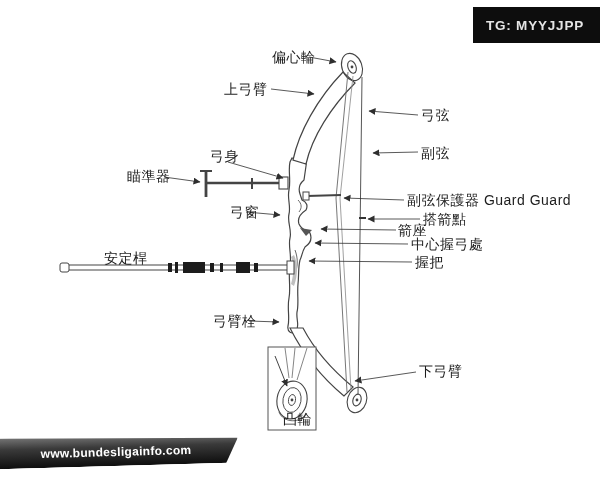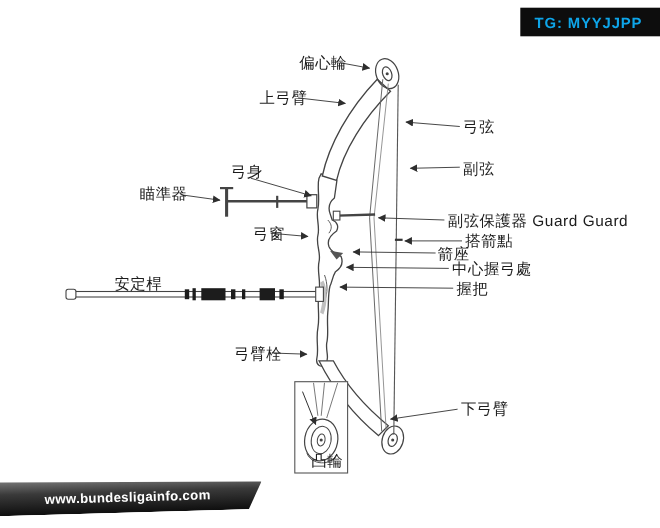--- a/index.html
+++ b/index.html
@@ -16,23 +16,23 @@
     position:absolute;
     font-size:14px;
     color:#1c1c1c;
     white-space:nowrap;
     line-height:1.1;
     letter-spacing:0.5px;
   }
   .badge {
     position:absolute;
     top:7px; right:0;
-    height:26px;
+    height:36px;
     background:#0d0d0d;
-    color:#0ea5e9;
+    color:#e5e5e5;
     display:flex; align-items:center;
     padding:0 16px 0 13px;
     font-size:13.5px;
     font-weight:bold;
     letter-spacing:0.8px;
   }
   .banner {
     position:absolute;
     left:-6px; top:434px;
     width:244px; height:32px;
@@ -148,21 +148,21 @@
       <line x1="420" y1="219" x2="368" y2="219" marker-end="url(#arr)"></line>
       <line x1="396" y1="230" x2="321" y2="229" marker-end="url(#arr)"></line>
       <line x1="408" y1="244" x2="315" y2="243" marker-end="url(#arr)"></line>
       <line x1="412" y1="262" x2="309" y2="261" marker-end="url(#arr)"></line>
       <line x1="249" y1="321" x2="279" y2="322" marker-end="url(#arr)"></line>
       <line x1="416" y1="372" x2="355" y2="381" marker-end="url(#arr)"></line>
     </g>
   </svg>
 
   <div class="lbl" style="left:272px;top:50px">偏心輪</div>
-  <div class="lbl" style="left:236px;top:82px">上弓臂</div>
+  <div class="lbl" style="left:224px;top:82px">上弓臂</div>
   <div class="lbl" style="left:421px;top:108px">弓弦</div>
   <div class="lbl" style="left:421px;top:146px">副弦</div>
   <div class="lbl" style="left:210px;top:149px">弓身</div>
   <div class="lbl" style="left:127px;top:169px">瞄準器</div>
   <div class="lbl" style="left:230px;top:205px">弓窗</div>
   <div class="lbl" style="left:407px;top:193px">副弦保護器 Guard Guard</div>
   <div class="lbl" style="left:423px;top:212px">搭箭點</div>
   <div class="lbl" style="left:398px;top:223px">箭座</div>
   <div class="lbl" style="left:411px;top:237px">中心握弓處</div>
   <div class="lbl" style="left:415px;top:255px">握把</div>

